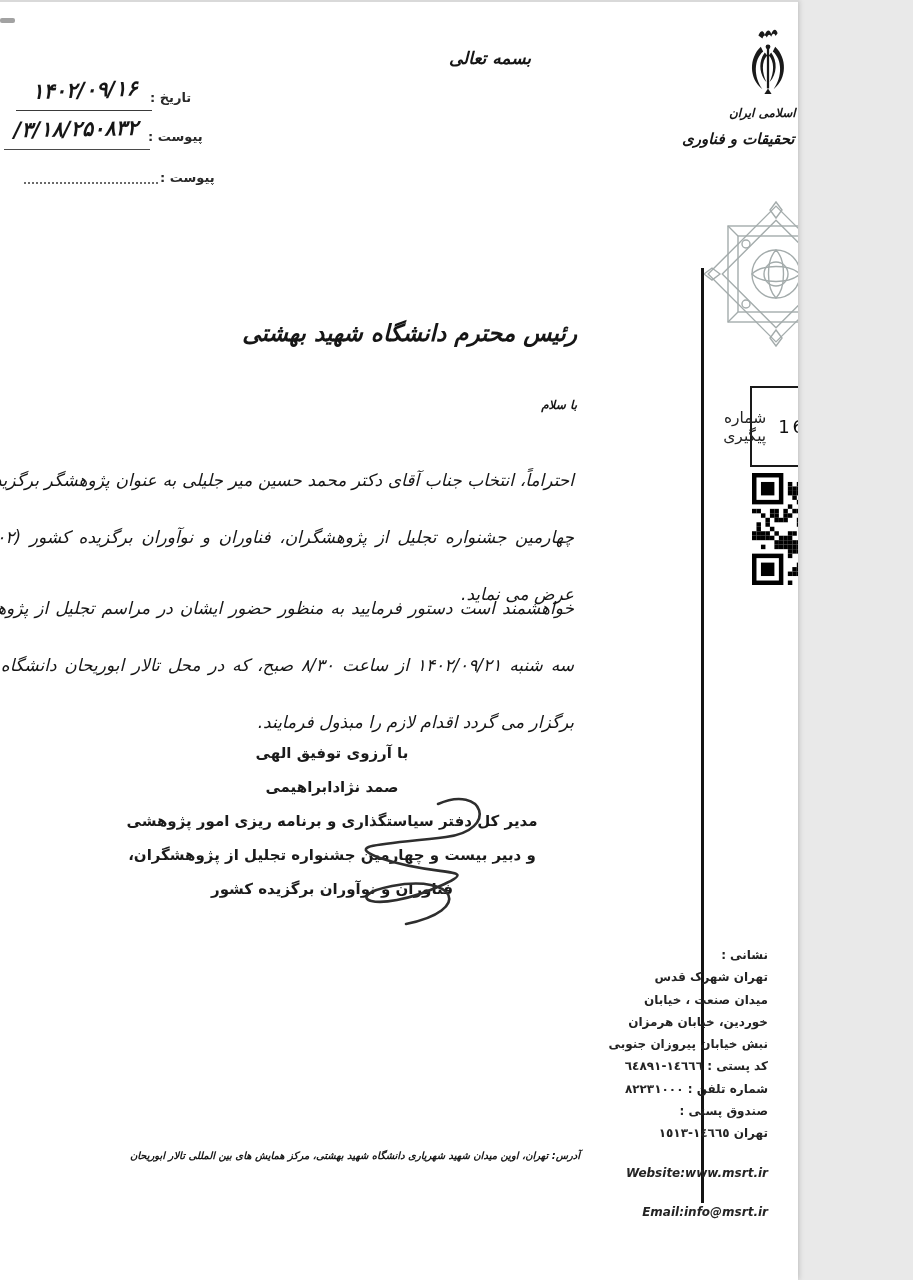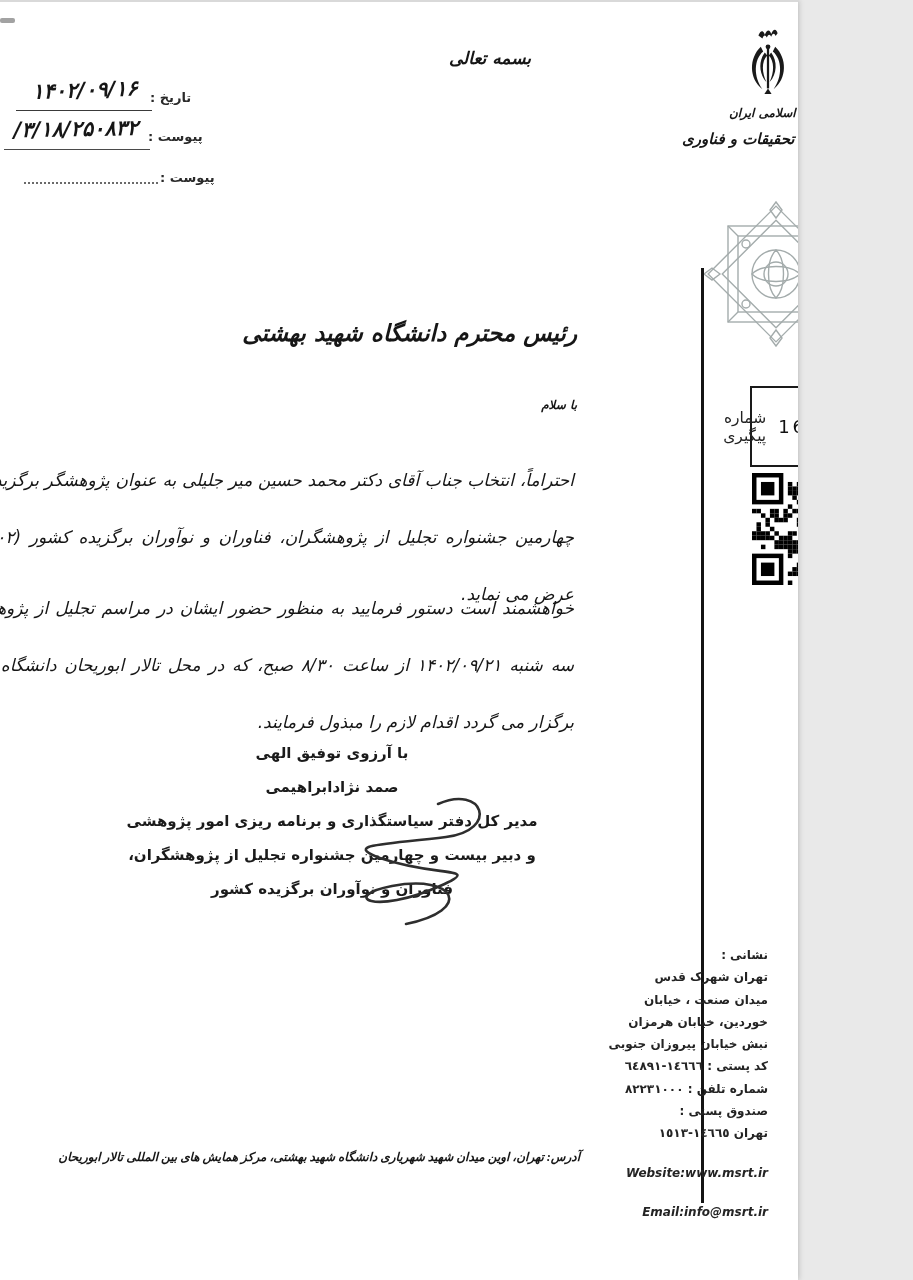--- a/index.html
+++ b/index.html
@@ -44,21 +44,21 @@
   .p1{top:452px;}
   .p2{top:580px;}
 
   .sig{left:112px;top:736px;width:440px;text-align:center;font-weight:700;
     font-size:15px;line-height:34px;direction:rtl;color:#1b1b1b;}
 
   .contact{right:30px;top:944px;width:192px;direction:rtl;text-align:right;
     font-weight:700;font-size:12px;line-height:22.3px;color:#242424;}
   .contact .en{direction:ltr;font-style:italic;unicode-bidi:embed;margin-top:17px;}
 
-  .footer-addr{right:218px;top:1150px;font-size:12px;font-weight:600;font-family:Liberation Serif, serif;}
+  .footer-addr{right:218px;top:1150px;font-size:10px;font-weight:600;}
 
   .smudge{left:0;top:18px;width:15px;height:5px;background:#555;opacity:.55;border-radius:2px;}
   .edge-top{left:0;top:0;width:913px;height:2px;background:#d9d9d9;}
 </style>
 </head>
 <body>
 
 <div class="page">
   <div class="abs edge-top"></div>
   <div class="abs smudge"></div>

